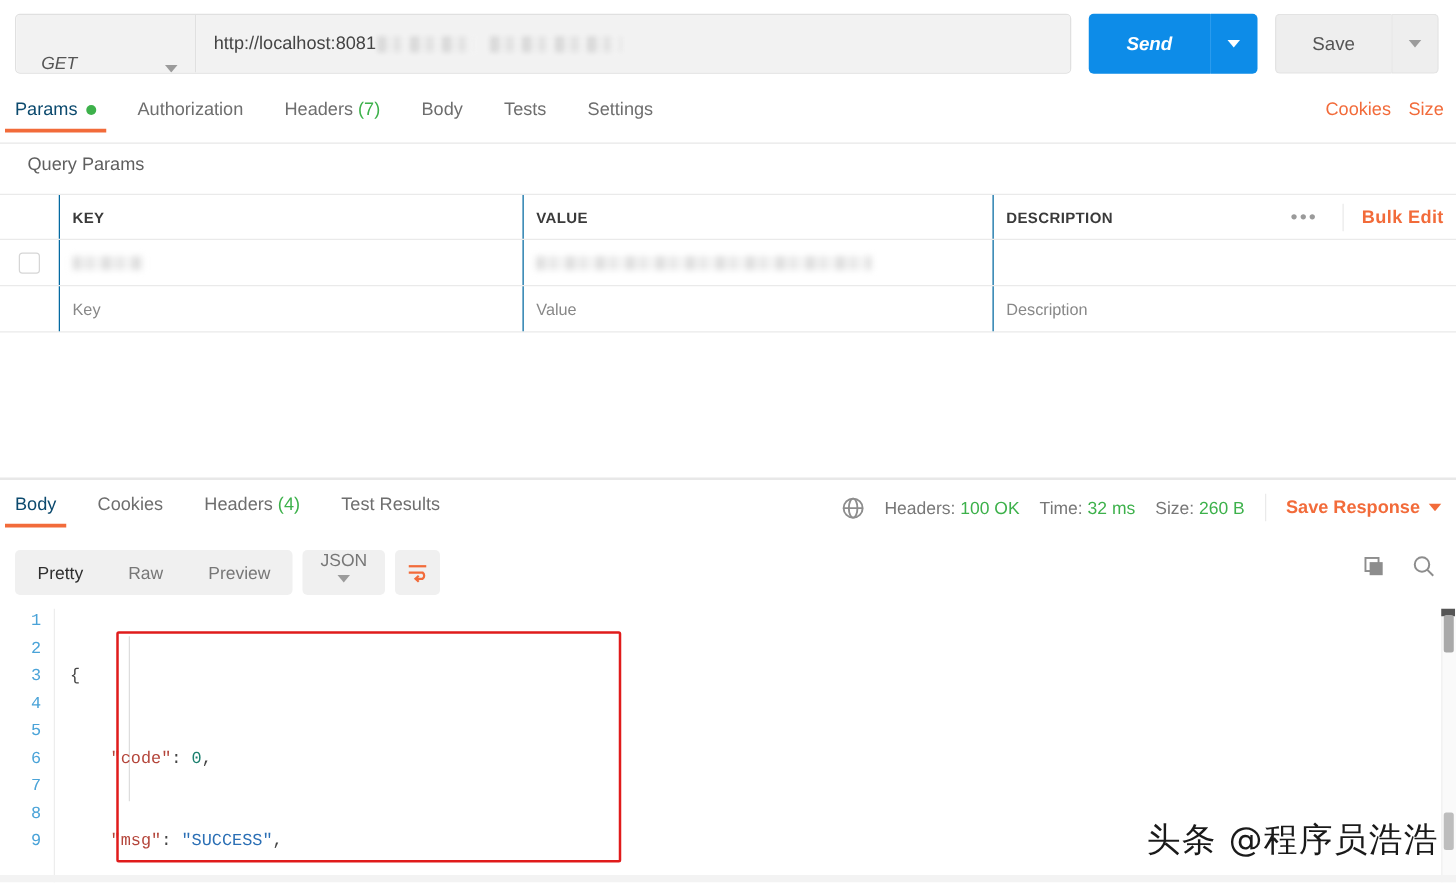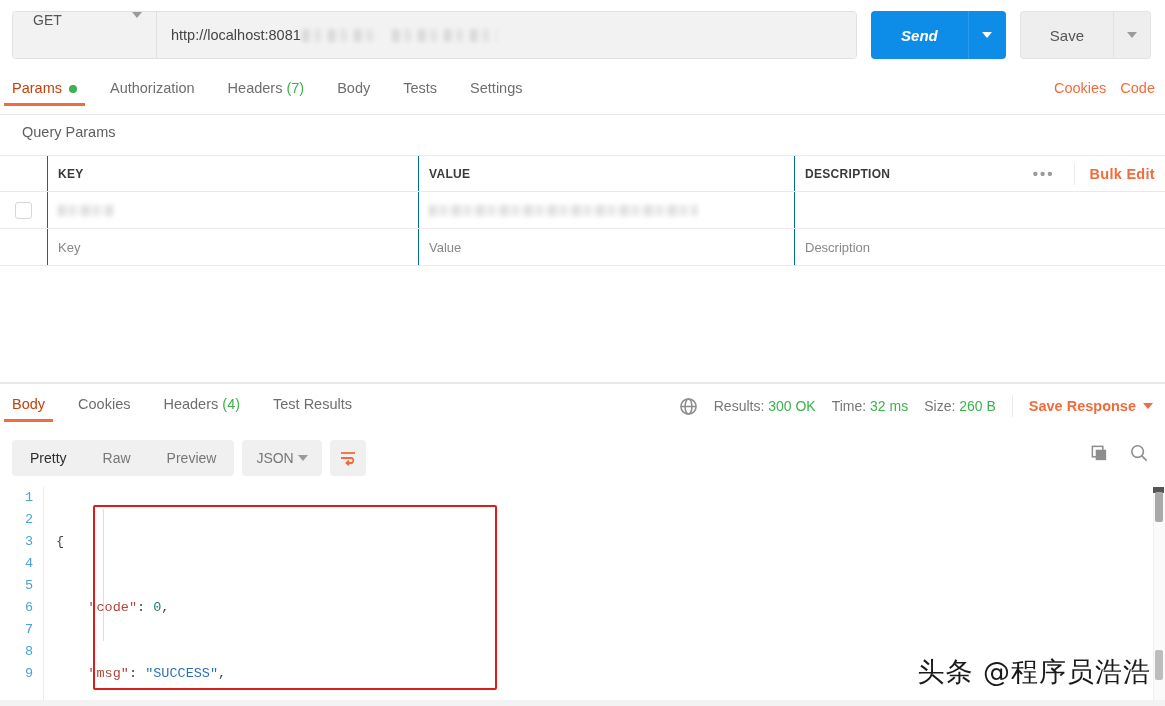--- a/index.html
+++ b/index.html
@@ -18,23 +18,23 @@
     display: flex; align-items: center; padding: 10px 14px 10px 12px;
   }
   .method-url {
     display: flex; flex: 1; height: 48px;
     border: 1px solid #e0e0e0; border-radius: 4px; overflow: hidden;
     background: #fff;
   }
   .method-select {
     width: 144px; height: 100%;
     background: #f2f2f2; border-right: 1px solid #e0e0e0;
-    display: flex; align-items: flex-start; justify-content: space-between;
+    display: flex; align-items: flex-end; justify-content: space-between;
     padding: 0 14px 0 20px;
-    font-size: 14px; color: #555; cursor: pointer;
+    font-size: 14px; color: #555; cursor: pointer; font-style: italic;
   }
   .caret-dn {
     width: 0; height: 0; border-left: 5px solid transparent;
     border-right: 5px solid transparent; border-top: 6px solid #9b9b9b;
   }
   .url-field {
     flex: 1; height: 100%; background: #f2f2f2;
     display: flex; align-items: center; padding: 0 14px;
     font-size: 14.5px; color: #444; cursor: text; position: relative;
   }
@@ -73,21 +73,21 @@
 
   
   .req-tabs {
     position:absolute; left:0; top:76px; width:1165px; height:38px;
     display:flex; align-items:flex-start; padding-left: 12px;
   }
   .rtab {
     font-size: 14.5px; color:#6e6e6e; padding: 4px 0 10px 0; margin-right: 33px;
     cursor:pointer; position:relative; white-space:nowrap;
   }
-  .rtab.active { color:#c2410c; }
+  .rtab.active { color:#0c4a6e; }
   .rtab.active::after {
     content:""; position:absolute; left:-8px; right:-8px; bottom:0;
     height:3px; background:#f26b3a;
   }
   .green-dot {
     display:inline-block; width:8px; height:8px; border-radius:50%;
     background:#3db14b; margin-left:7px; vertical-align:middle;
   }
   .count-green { color:#3db14b; }
   .right-links {
@@ -139,21 +139,21 @@
   .meta-val { color:#3db14b; }
   .save-resp { color:#f26b3a; font-size:14.5px; font-weight:bold; cursor:pointer; display:flex; align-items:center; gap:7px;}
   .save-resp .caret-dn { border-top-color:#f26b3a; }
 
   .fmt-bar { position:absolute; left:12px; top:440px; display:flex; align-items:center; gap:8px; }
   .fmt-group { display:flex; background:#f0f0f0; border-radius:4px; height:36px; align-items:flex-end; }
   .ftab { font-size:14px; color:#777; padding:0 18px; line-height:36px; cursor:pointer; }
   .ftab.active { color:#2e2e2e; }
   .json-sel {
     background:#f0f0f0; border-radius:4px; height:36px; display:flex; align-items:center;
-    gap:4px; padding:0 14px; font-size:14px; color:#777; cursor:pointer;
+    gap:4px; padding:0 14px; font-size:14px; color:#777; cursor:pointer;flex-direction:column;
   }
   .wrap-btn {
     background:#f0f0f0; border-radius:4px; height:36px; width:36px;
     display:flex; align-items:center; justify-content:center; cursor:pointer;
   }
   .right-icons { position:absolute; right:16px; top:443px; display:flex; gap:20px; align-items:center; }
 
   
   .code-area { position:absolute; left:0; top:487px; width:1165px; height:219px; background:#fff; }
   .gutter {
@@ -244,21 +244,21 @@
     </div>
     <div class="rtab">
       <span>Tests</span>
     </div>
     <div class="rtab">
       <span>Settings</span>
     </div>
   </div>
   <div class="right-links">
     <span class="olink">Cookies</span>
-    <span class="olink">Code</span>
+    <span class="olink">Size</span>
   </div>
   <div class="hr-line" style="top:114px;"></div>
 
   <div class="qp-title">Query Params</div>
 
   <div class="ptable">
     <div class="prow head">
       <div class="pcell c-check"></div>
       <div class="pcell c-key">KEY</div>
       <div class="pcell c-val">VALUE</div>
@@ -311,22 +311,22 @@
     </div>
   </div>
 
   <div class="resp-meta">
     <svg width="19" height="19" viewBox="0 0 20 20">
       <circle cx="10" cy="10" r="8" class="icon-gray"></circle>
       <ellipse cx="10" cy="10" rx="3.6" ry="8" class="icon-gray"></ellipse>
       <line x1="2" y1="10" x2="18" y2="10" class="icon-gray"></line>
     </svg>
     <span>
-      <span>Results:</span>
-      <span class="meta-val">300 OK</span>
+      <span>Headers:</span>
+      <span class="meta-val">100 OK</span>
     </span>
     <span>
       <span>Time:</span>
       <span class="meta-val">32 ms</span>
     </span>
     <span>
       <span>Size:</span>
       <span class="meta-val">260 B</span>
     </span>
     <span class="vdiv"></span>

